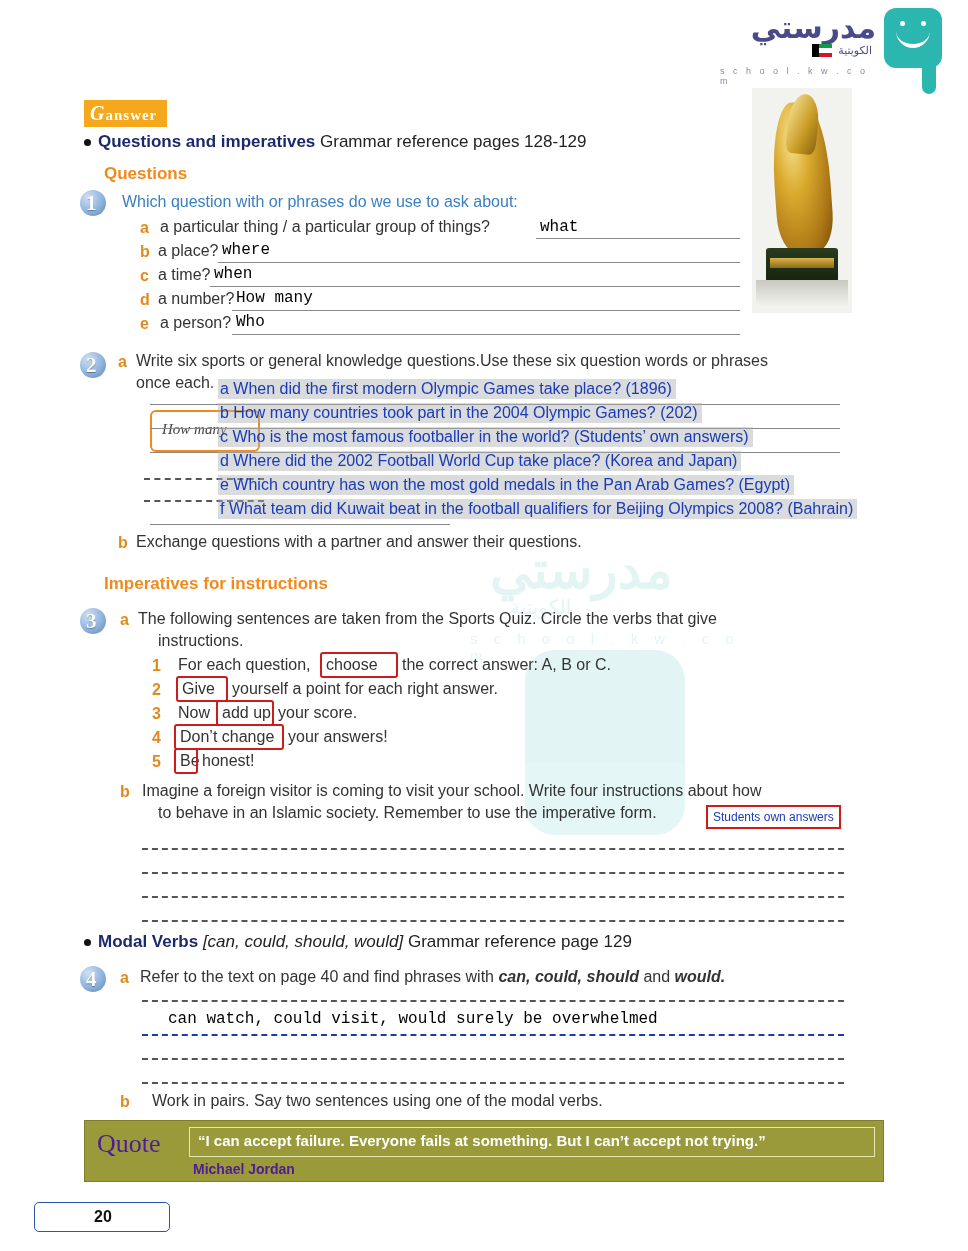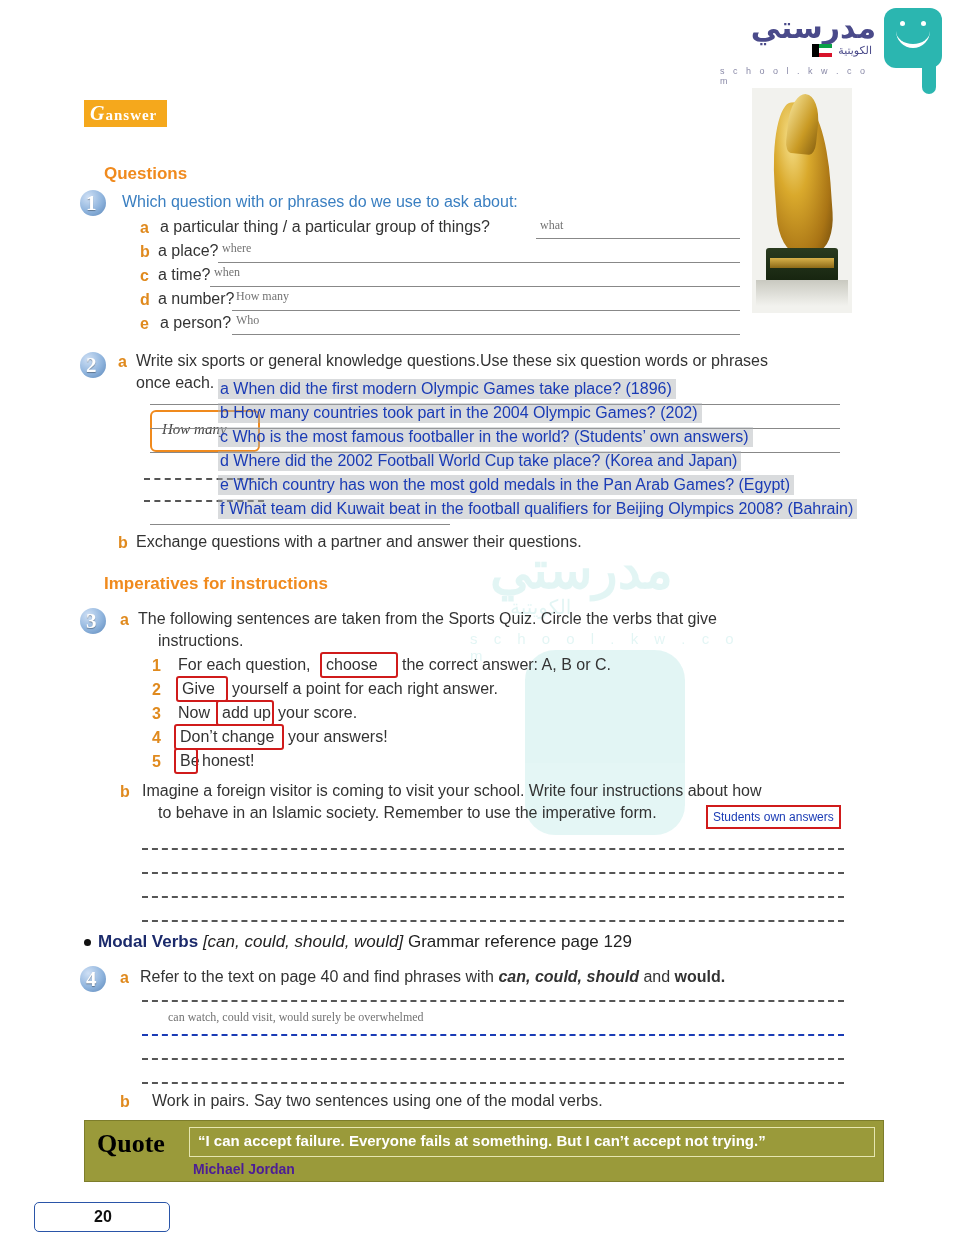--- a/index.html
+++ b/index.html
@@ -151,21 +151,21 @@
   .qnum .num {
     position:absolute; left: 6px; top: 1px;
     font-size: 21px; font-weight:bold; color:#ffffff;
     font-family:"Liberation Serif", serif;
     text-shadow: 0 1px 1px rgba(0,0,0,.35);
   }
 
   .q-text { position:absolute; font-size: 16px; color:#3a7fc1; }
   .body-text { position:absolute; font-size: 16px; color:#333; }
   .letter { position:absolute; font-size:16px; color:#e08a1e; font-weight:bold; }
-  .ans-hand { position:absolute; font-size: 12px; color:#737373; font-family:Liberation Serif, serif; }
+  .ans-hand { position:absolute; font-size: 16px; color:#000000; font-family:Liberation Mono, monospace; }
 
   .rule { position:absolute; border-bottom: 1px solid #888; height:0; }
   .dashline {
     position:absolute; height: 0;
     border-bottom: 2px dashed #1a3bb5;
   }
   .dashline.gray { border-bottom: 2px dashed #555; }
 
   
   .ov {
@@ -209,21 +209,21 @@
 
   
   .quote-bar {
     position:absolute; left: 84px; top: 1120px;
     width: 800px; height: 62px;
     background: #9a9a3a;
     border: 1px solid #7d7d2b;
   }
   .quote-label {
     position:absolute; left: 12px; top: 8px;
-    font-size: 26px; color:#000000; font-weight:bold;
+    font-size: 26px; color:#4c1d95; font-weight:normal;
     font-family:"Liberation Serif", serif;
     text-align:right;
   }
   .quote-inner {
     position:absolute; left: 104px; top: 6px;
     width: 686px; height: 30px;
     border: 1px solid #e6e6b0;
     background: #9a9a3a;
   }
   .quote-text {
@@ -276,20 +276,24 @@
     <div class="cup2"></div>
     <div class="base"></div>
     <div class="base-strip"></div>
     <div class="shadow"></div>
   </div>
 
   <div class="grammar-tab">
     <span class="big">G</span><span>answer</span>
   </div>
 
+  <div class="bullet-line" style="left:84px; top:132px;">
+    <span class="dot"></span><span>Questions and imperatives</span>
+    <span class="norm">Grammar reference pages 128-129</span>
+  </div>
 
   <div class="sec-head" style="left:104px; top:164px;">Questions</div>
 
   <div class="qnum" style="left:80px; top:190px;">
     <div class="ball"></div>
       <div class="num">1</div>
   </div>
   <div class="q-text" style="left:122px; top:193px;">Which question with or phrases do we use to ask about:</div>
 
   <div class="letter" style="left:140px; top:219px;">a</div>
@@ -401,21 +405,21 @@
 
   <div class="qnum" style="left:80px; top:966px;">
     <div class="ball"></div>
       <div class="num">4</div>
   </div>
   <div class="letter" style="left:120px; top:969px;">a</div>
   <div class="body-text" style="left:140px; top:968px;">
     <span>Refer to the text on page 40 and find phrases with</span>
     <span style="font-weight:bold; font-style:italic;">can, could, should</span>
     <span>and</span>
-    <span style="font-weight:bold; margin-top:8px;">would.</span>
+    <span style="font-weight:bold; font-style:italic;margin-top:8px;">would.</span>
   </div>
 
   <div class="dashline gray" style="left:142px; top:1000px; width:702px;"></div>
   <div class="ans-hand" style="left:168px; top:1010px;">can watch, could visit, would surely be overwhelmed</div>
   <div class="dashline" style="left:142px; top:1034px; width:702px;"></div>
   <div class="dashline gray" style="left:142px; top:1058px; width:702px;"></div>
   <div class="dashline gray" style="left:142px; top:1082px; width:702px;"></div>
 
   <div class="letter" style="left:120px; top:1093px;">b</div>
   <div class="body-text" style="left:152px; top:1092px;">Work in pairs. Say two sentences using one of the modal verbs.</div>

